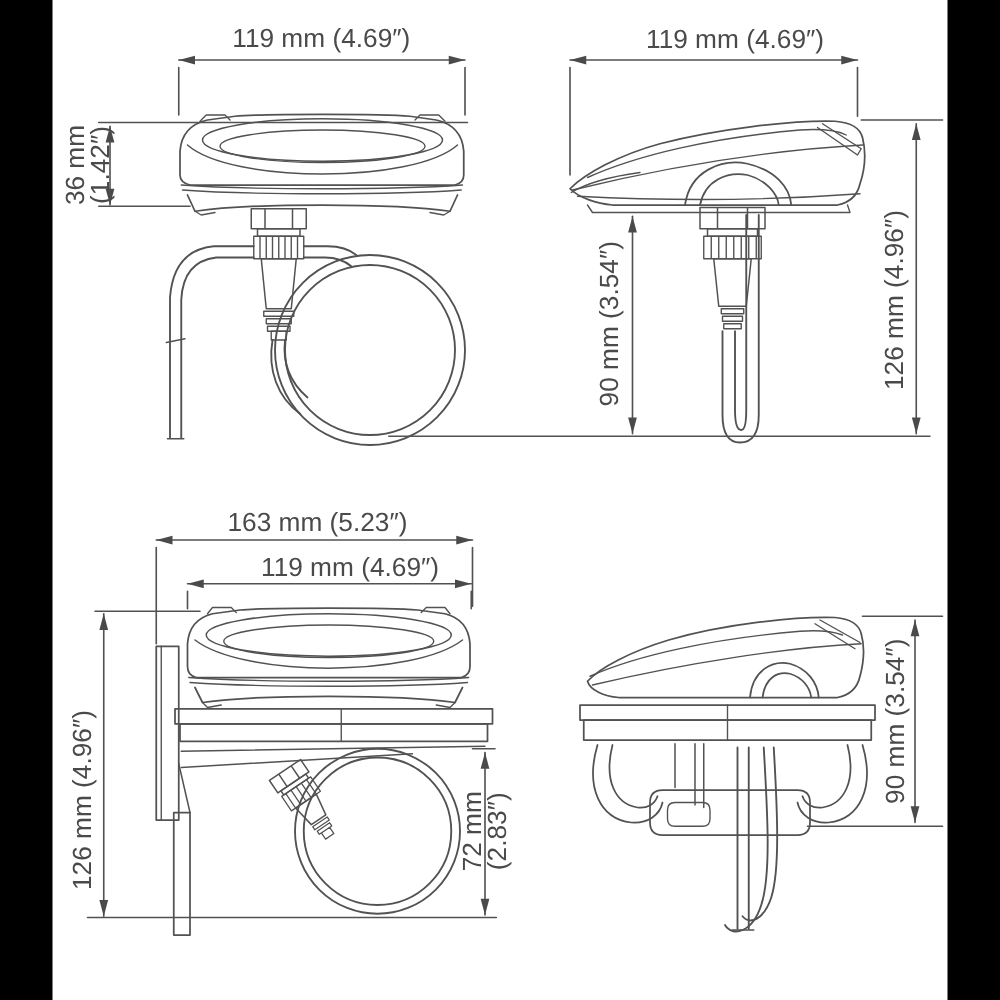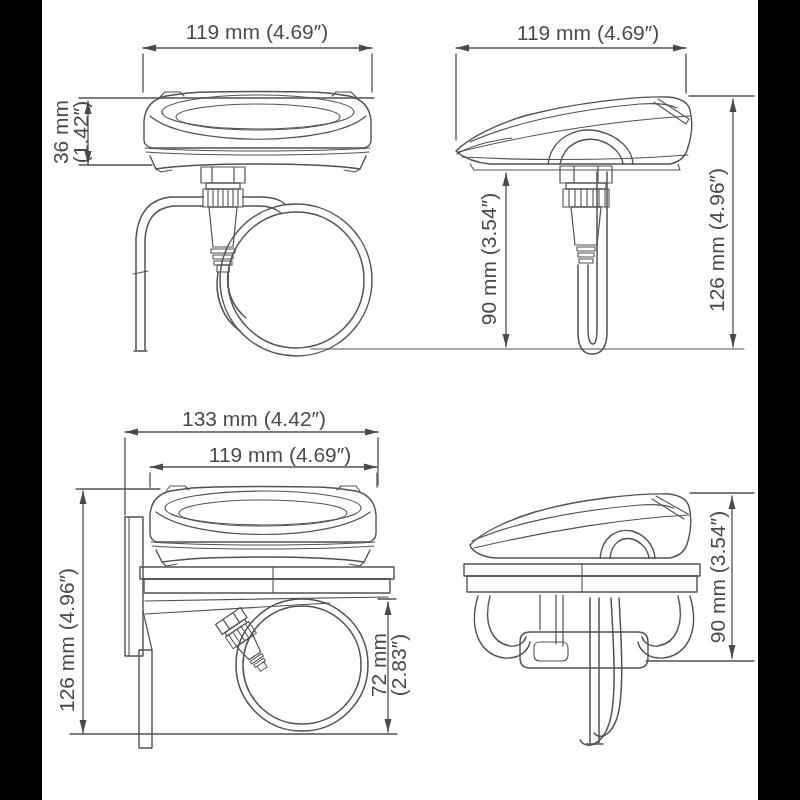--- a/index.html
+++ b/index.html
@@ -208,21 +208,21 @@
 
   <div class="dim-label vert two-line" style="left:71px;top:132px;">
       <div>36 mm</div>
       <div>(1.42″)</div>
     </div>
 
   <div class="dim-label" style="left:588px;top:32px;">119 mm (4.69″)</div>
   <div class="dim-label vert" style="left:488px;top:259px;">90 mm (3.54″)</div>
   <div class="dim-label vert" style="left:716px;top:240px;">126 mm (4.96″)</div>
 
-  <div class="dim-label" style="left:254px;top:418px;">133 mm (4.42″)</div>
+  <div class="dim-label" style="left:254px;top:418px;">163 mm (5.23″)</div>
   <div class="dim-label" style="left:280px;top:454px;">119 mm (4.69″)</div>
   <div class="dim-label vert" style="left:66px;top:640px;">126 mm (4.96″)</div>
 
   <div class="dim-label vert two-line" style="left:389px;top:665px;">
       <div>72 mm</div>
       <div>(2.83″)</div>
     </div>
 
   <div class="dim-label vert" style="left:717px;top:577px;">90 mm (3.54″)</div>
 

